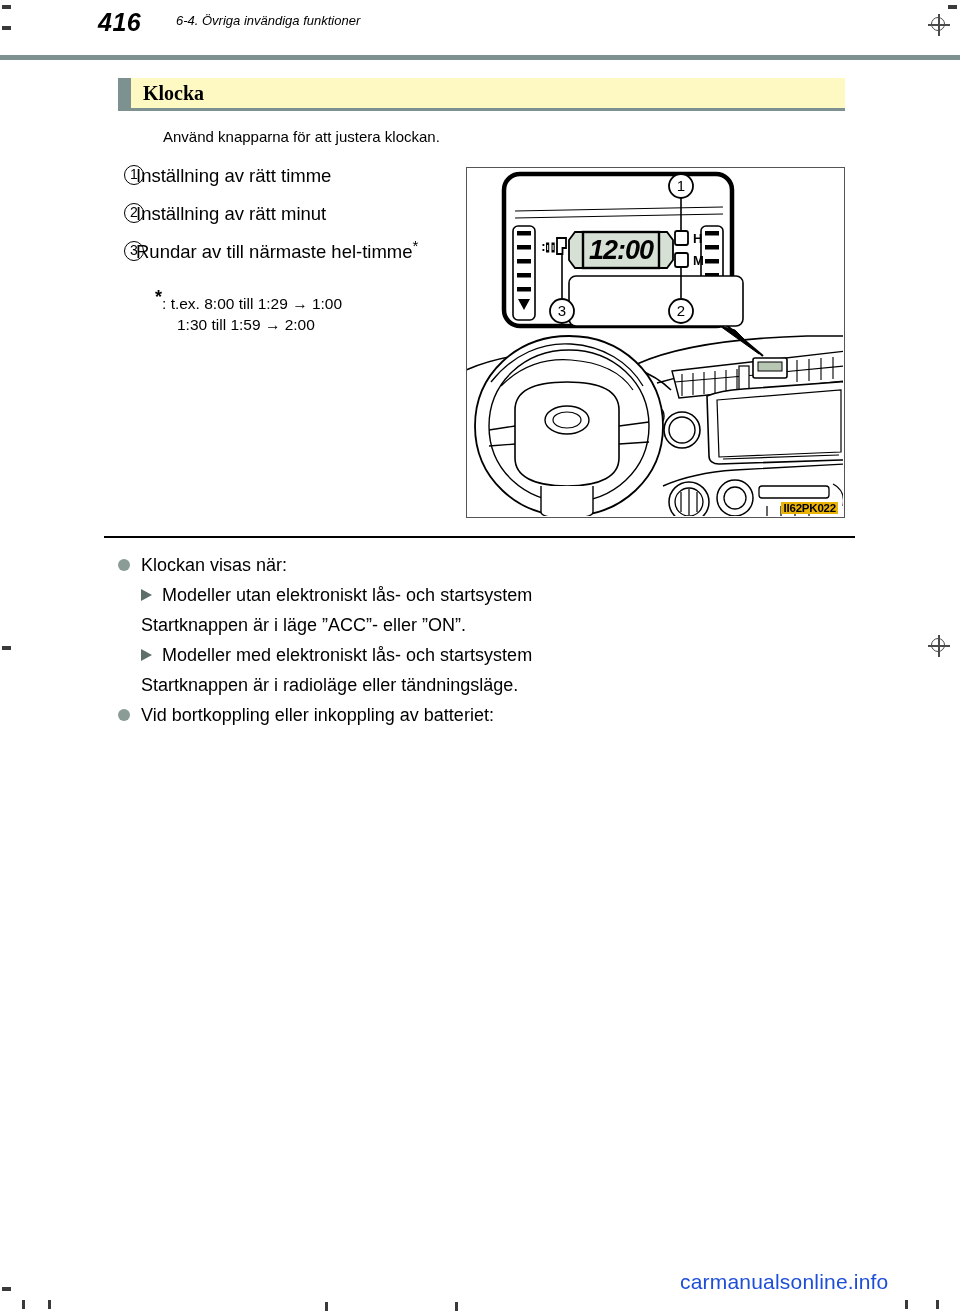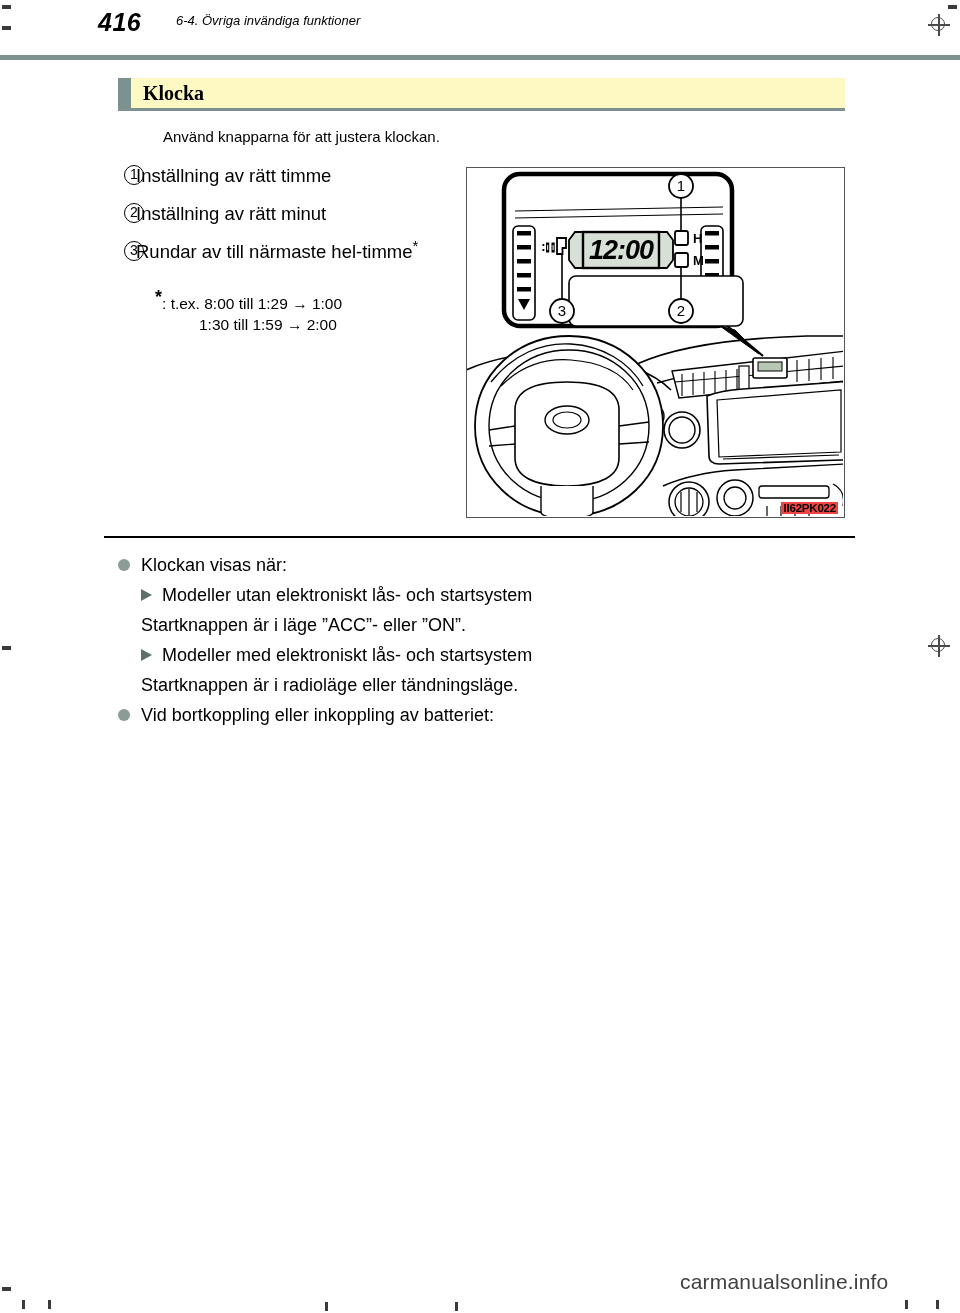--- a/index.html
+++ b/index.html
@@ -168,21 +168,21 @@
     line-height: 21px;
   }
   .footnote .fstar {
     font-size: 18px;
     font-weight: bold;
     vertical-align: super;
     line-height: 0;
   }
   .footnote .fline2 {
     display: block;
-    margin-left: 44px;
+    margin-left: 22px;
   }
 
   
   .figure-box {
     position: absolute;
     left: 466px;
     top: 167px;
     width: 379px;
     height: 351px;
     border: 1.5px solid #555;
@@ -191,21 +191,21 @@
     overflow: hidden;
   }
   .figure-code {
     position: absolute;
     right: 6px;
     bottom: 3px;
     font-size: 11.5px;
     font-weight: bold;
     font-family: "Liberation Sans", sans-serif;
     letter-spacing: -0.2px;
-    background: #ef4444;
+    background: #eab308;
     padding: 0 2px;
   }
 
   
   .mid-rule {
     position: absolute;
     left: 104px;
     top: 536px;
     width: 751px;
     height: 2px;
@@ -250,21 +250,21 @@
   .plain-line {
     padding-left: 23px;
   }
 
   
   .watermark {
     position: absolute;
     left: 680px;
     top: 1270px;
     font-size: 21px;
-    color: #404040;
+    color: #1d4ed8;
     letter-spacing: 0.2px;
   }
 </style>
 </head>
 <body>
 
 <div class="reg-mark" style="left:928px; top:14px;">
   <div class="v"></div>
     <div class="h"></div>
     <div class="c"></div>

